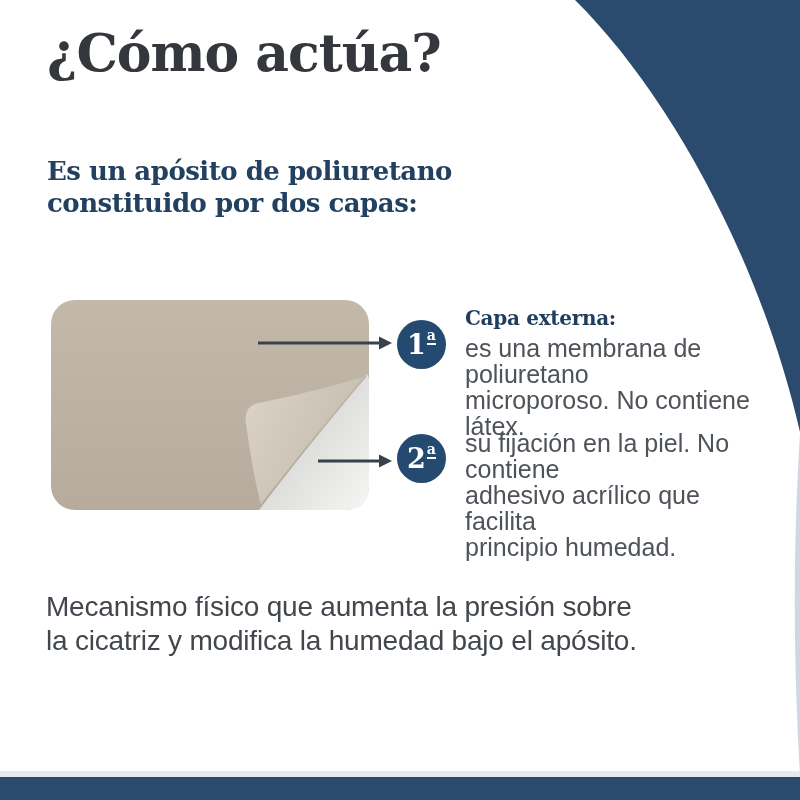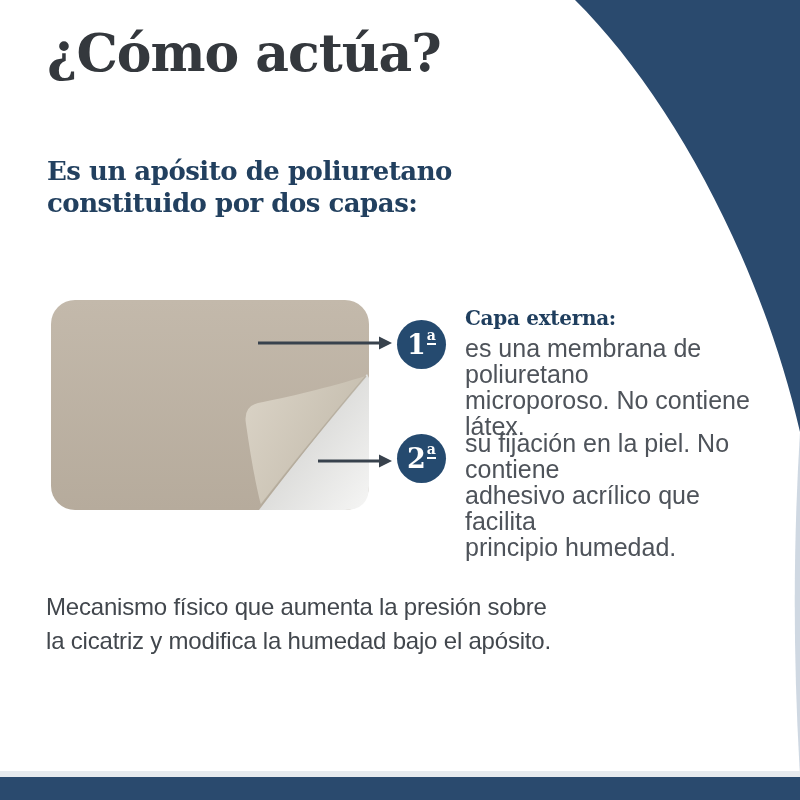--- a/index.html
+++ b/index.html
@@ -15,21 +15,21 @@
     font-family:"DejaVu Serif",serif;font-weight:700;
     font-size:52px;line-height:1.05;color:#34383d;letter-spacing:-1px;
   }
   .intro{
     position:absolute;left:47px;top:155px;z-index:3;
     font-family:"DejaVu Serif",serif;font-weight:700;
     font-size:26px;line-height:32px;color:#22405f;letter-spacing:-0.5px;
   }
   .footer-text{
     position:absolute;left:46px;top:590px;z-index:3;
-    font-size:24px;line-height:34px;color:#42474d;letter-spacing:-0.2px;
+    font-size:28px;line-height:34px;color:#42474d;letter-spacing:-0.2px;
   }
 
   .badge{
     position:absolute;width:49px;height:49px;border-radius:50%;
     background:#254a6f;color:#ffffff;z-index:4;
     display:flex;align-items:center;justify-content:center;
     font-family:"DejaVu Serif",serif;font-weight:700;
   }
   .badge-1{left:397px;top:320px;}
   .badge-2{left:397px;top:434px;}

